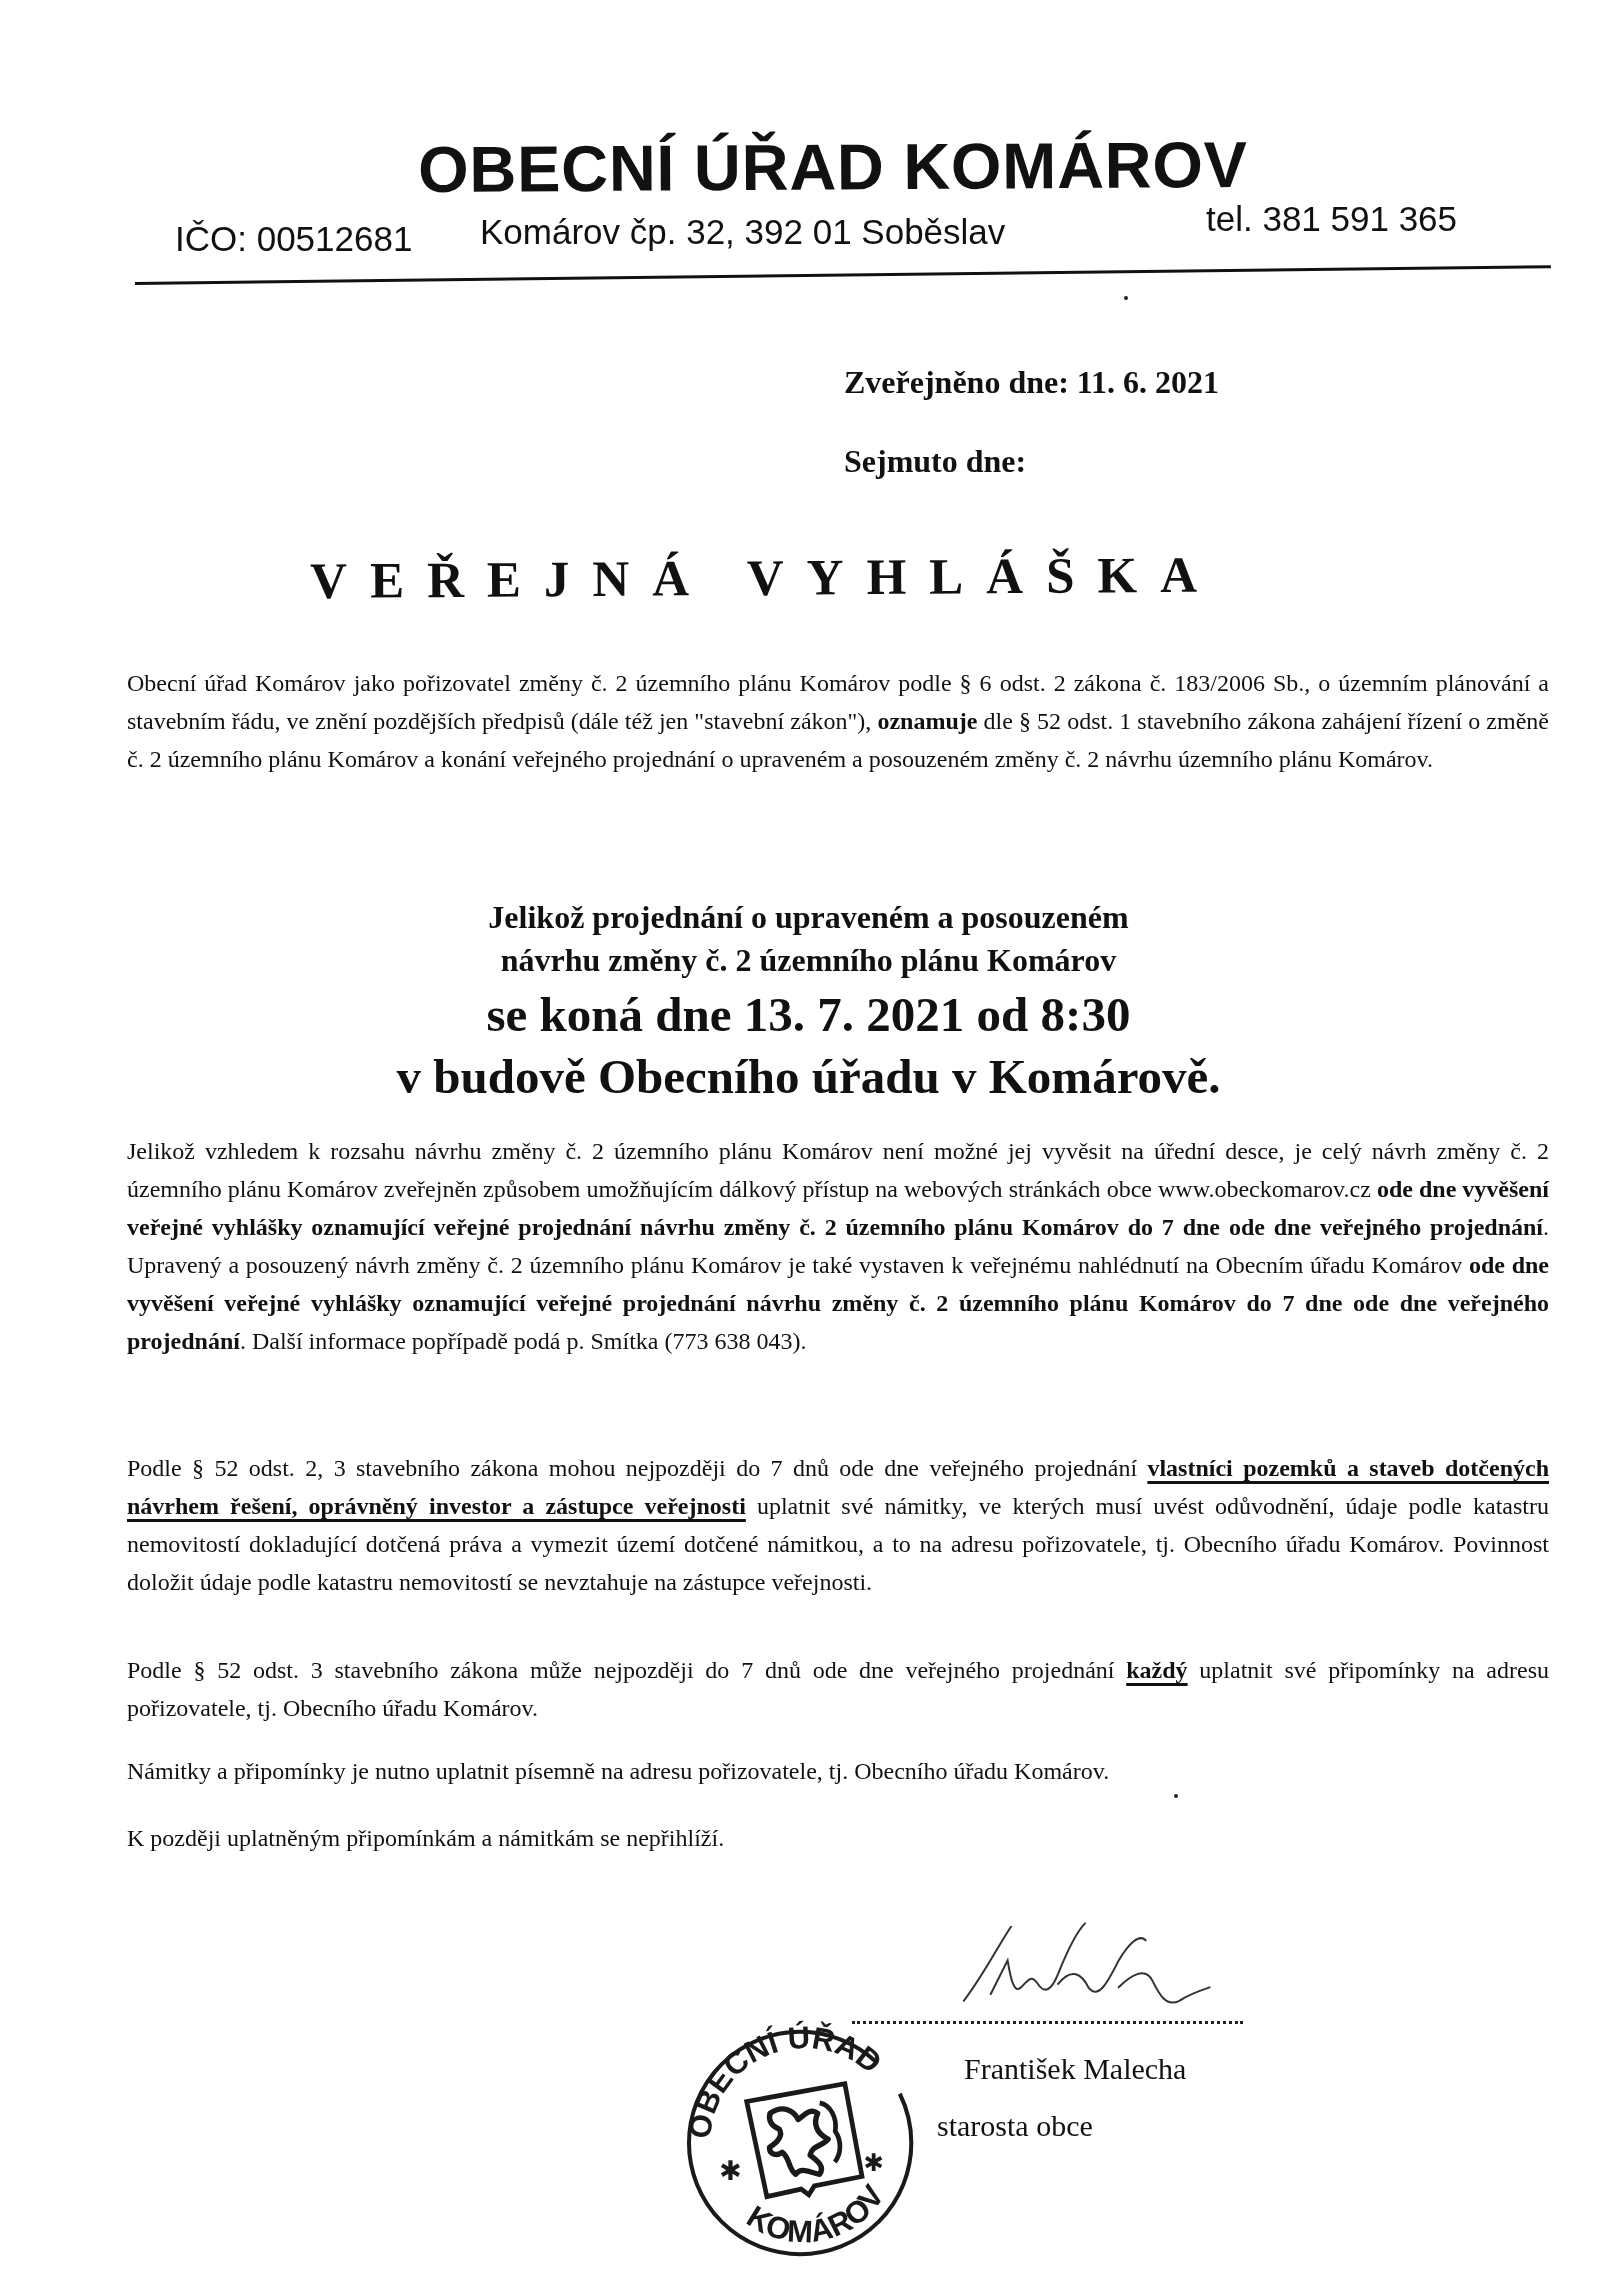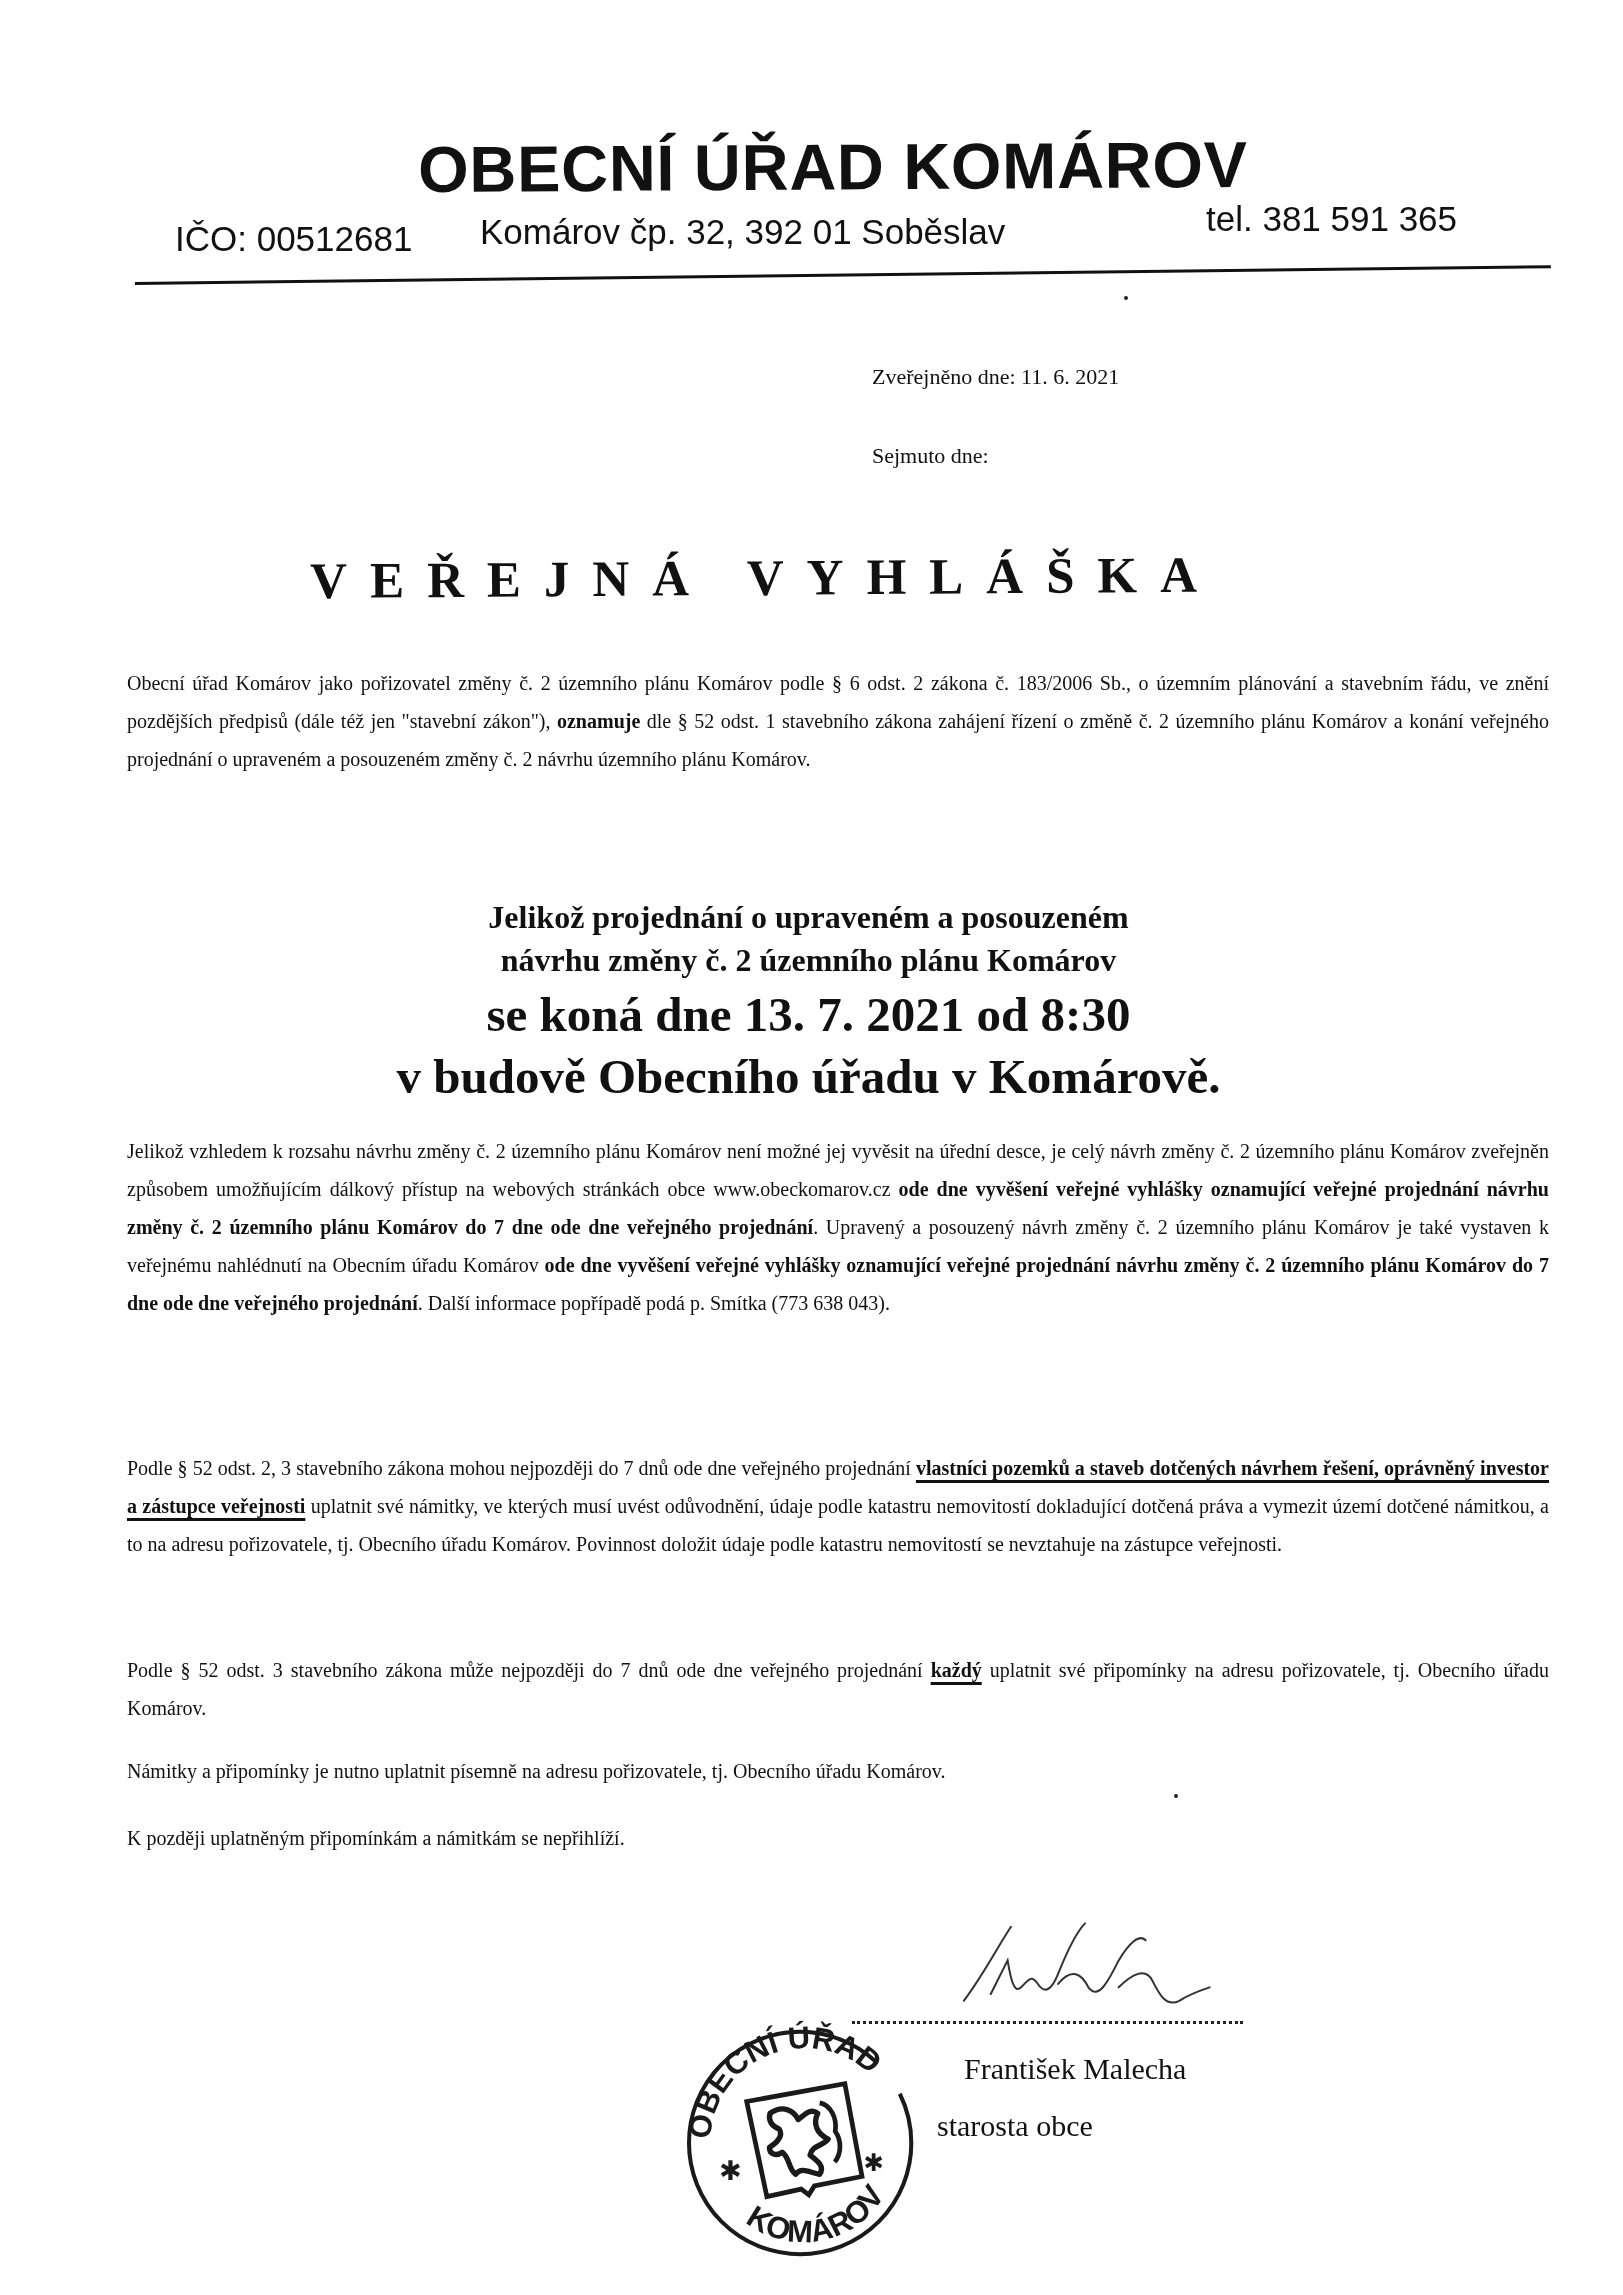--- a/index.html
+++ b/index.html
@@ -26,35 +26,35 @@
     .lh-ico { left: 175px; top: 219px; }
     .lh-addr { left: 480px; top: 212px; }
     .lh-tel { left: 1206px; top: 199px; }
     .lh-rule {
       position: absolute; left: 135px; top: 282px; width: 1416px; height: 3.4px;
       background: #111; transform: rotate(-0.68deg); transform-origin: left center;
     }
 
     
     .posted {
-      position: absolute; left: 872px; font-weight: normal; font-size: 22px; white-space: nowrap;
+      position: absolute; left: 844px; font-weight: bold; font-size: 32px; white-space: nowrap;
     }
     .posted-1 { top: 364px; }
     .posted-2 { top: 443px; }
 
     .main-heading {
       position: absolute; left: 310px; top: 552px;
       font-weight: bold; font-size: 51px; letter-spacing: 23px; white-space: nowrap;
       transform: rotate(-0.4deg); transform-origin: left top;
     }
 
     
     .para {
       position: absolute; left: 127px; width: 1422px;
-      font-size: 20px; line-height: 38px; text-align: justify;
+      font-size: 24px; line-height: 38px; text-align: justify;
       text-align-last: left;
     }
     .para b { font-weight: bold; }
     .para u { text-decoration-thickness: 3.4px; text-underline-offset: 5.4px; }
     .p1 { top: 664px; }
     .p3 { top: 1132px; }
     .p4 { top: 1449px; }
     .p5 { top: 1651px; }
     .p6 { top: 1752px; }
     .p7 { top: 1819px; }

